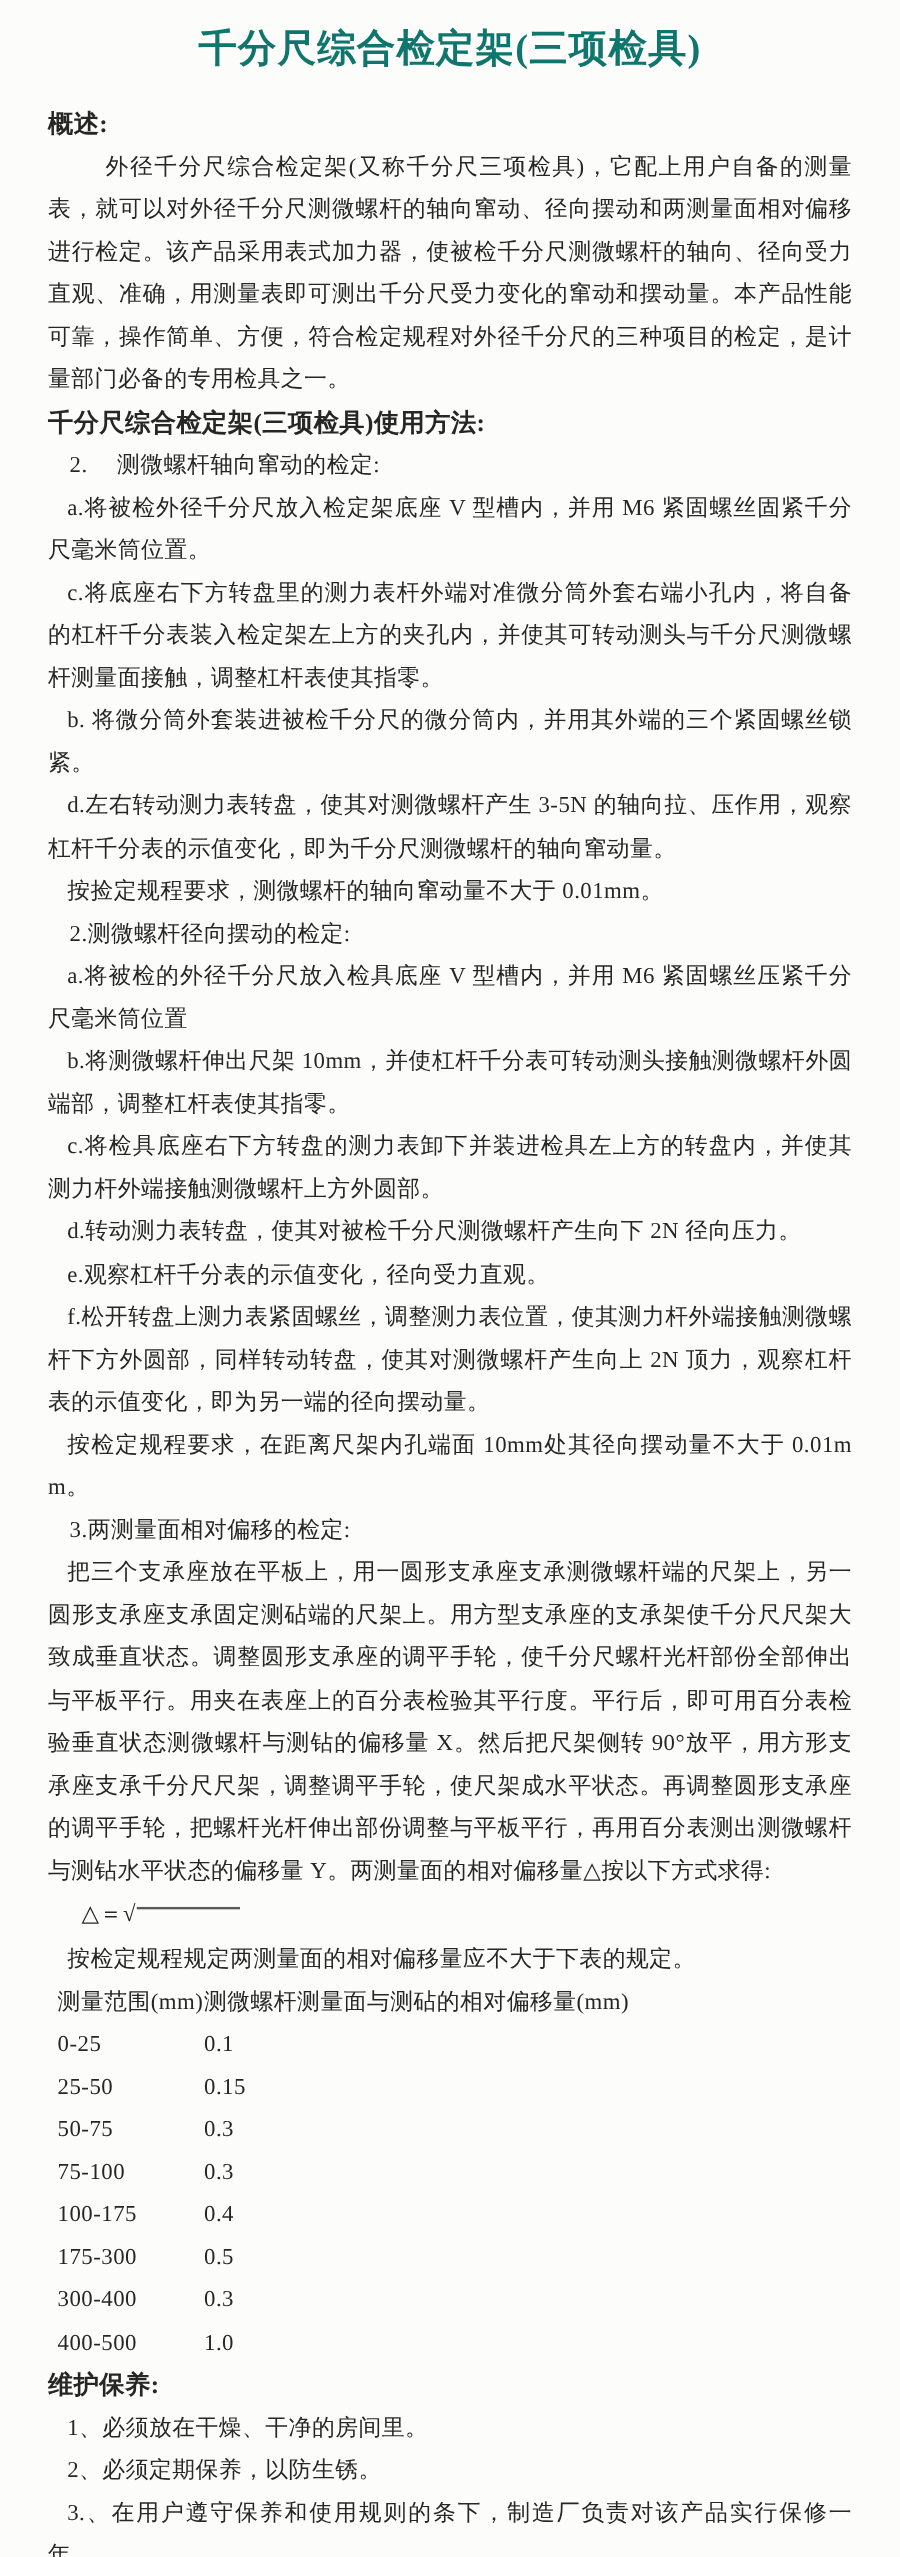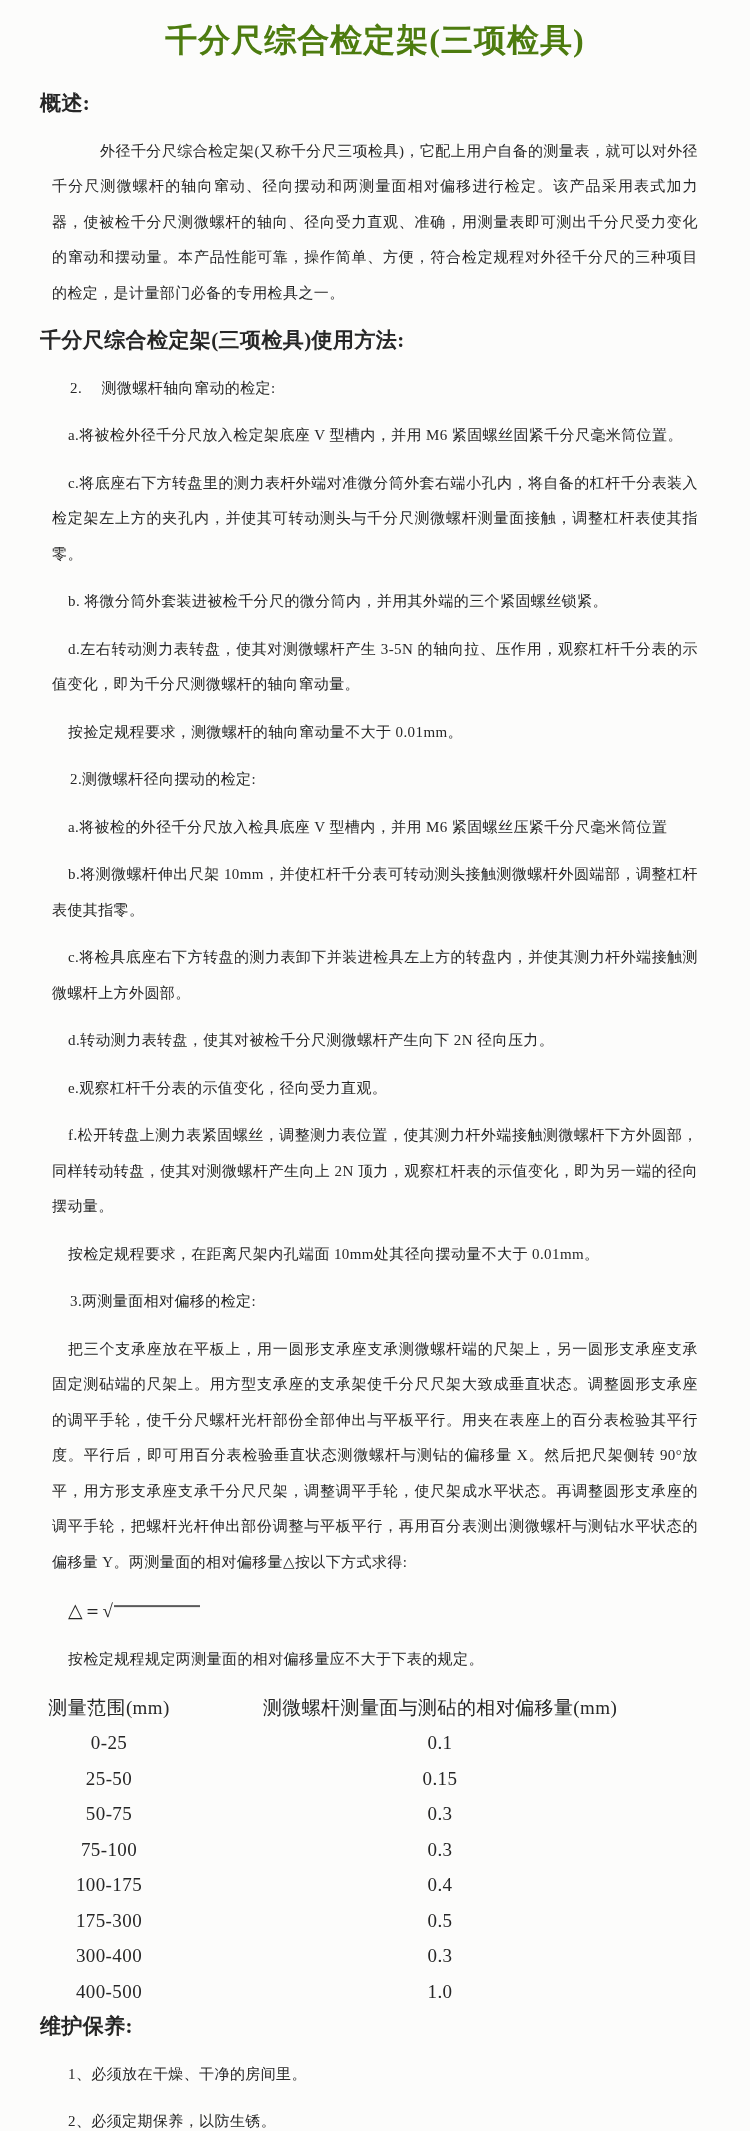--- a/index.html
+++ b/index.html
@@ -11,36 +11,36 @@
     color: #262626;
     font-family: "Liberation Serif", "DejaVu Serif", serif;
   }
   .page { padding: 12px 40px 0 40px; }
 
   h1.doc-title {
     margin: 8px 0 26px 0;
     font-size: 32px;
     font-weight: bold;
     text-align: center;
-    color: #4d7c0f;
+    color: #0f766e;
     letter-spacing: 1px;
     line-height: 1.25;
   }
 
   .sec-heading {
     margin: 0;
     font-size: 21px;
     font-weight: bold;
     line-height: 35.5px;
     letter-spacing: 0.4px;
   }
 
   .para {
-    margin: 12px;
-    font-size: 15px;
+    margin: 0;
+    font-size: 19px;
     line-height: 35.5px;
     text-align: justify;
     word-break: break-all;
     letter-spacing: 0.4px;
   }
   .indent-sm  { text-indent: 16px; }
   .indent-num { text-indent: 18px; }
   .indent-lg  { text-indent: 48px; }
 
   .formula {
@@ -58,21 +58,20 @@
     margin-left: 1px;
   }
 
   .offset-table { margin: 0; }
   .trow {
     display: flex;
     font-size: 19px;
     line-height: 35.5px;
     padding-left: 8px;
     letter-spacing: 0.4px;
-    text-align: center;
   }
   .trow .c1 { flex: none; width: 122px; }
   .trow .c2 { flex: 1; }
 </style>
 </head>
 <body>
 
 <div class="page">
 
   <h1 class="doc-title">千分尺综合检定架(三项检具)</h1>

